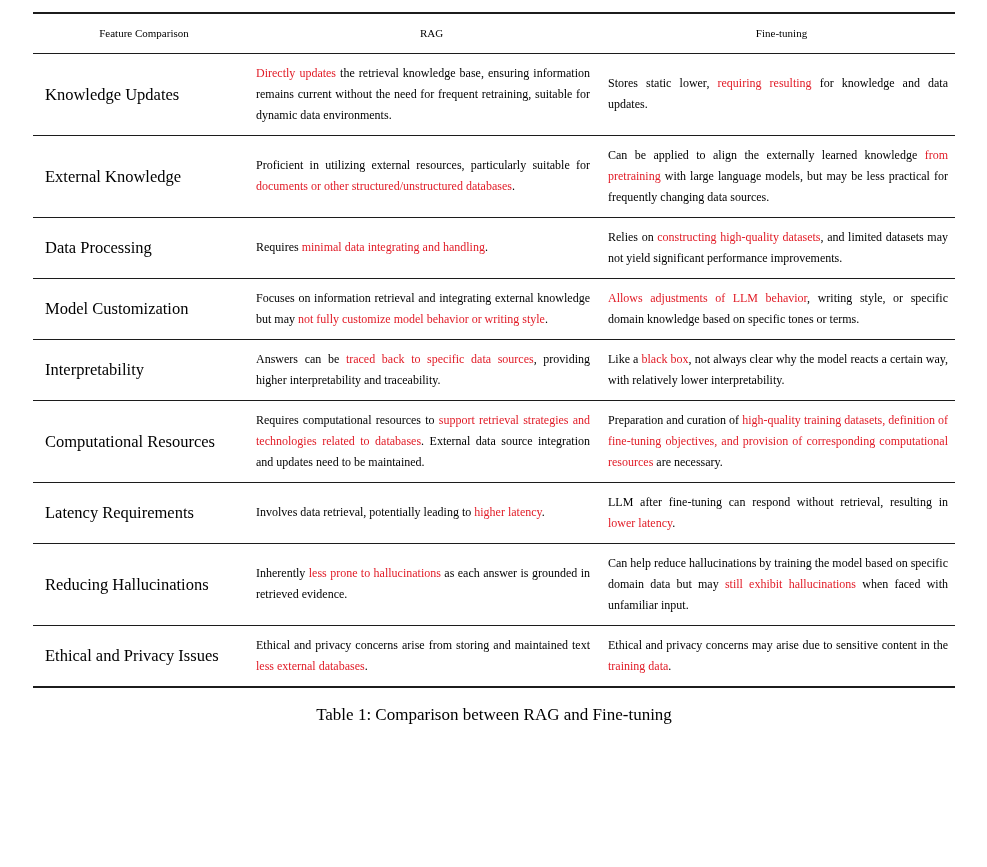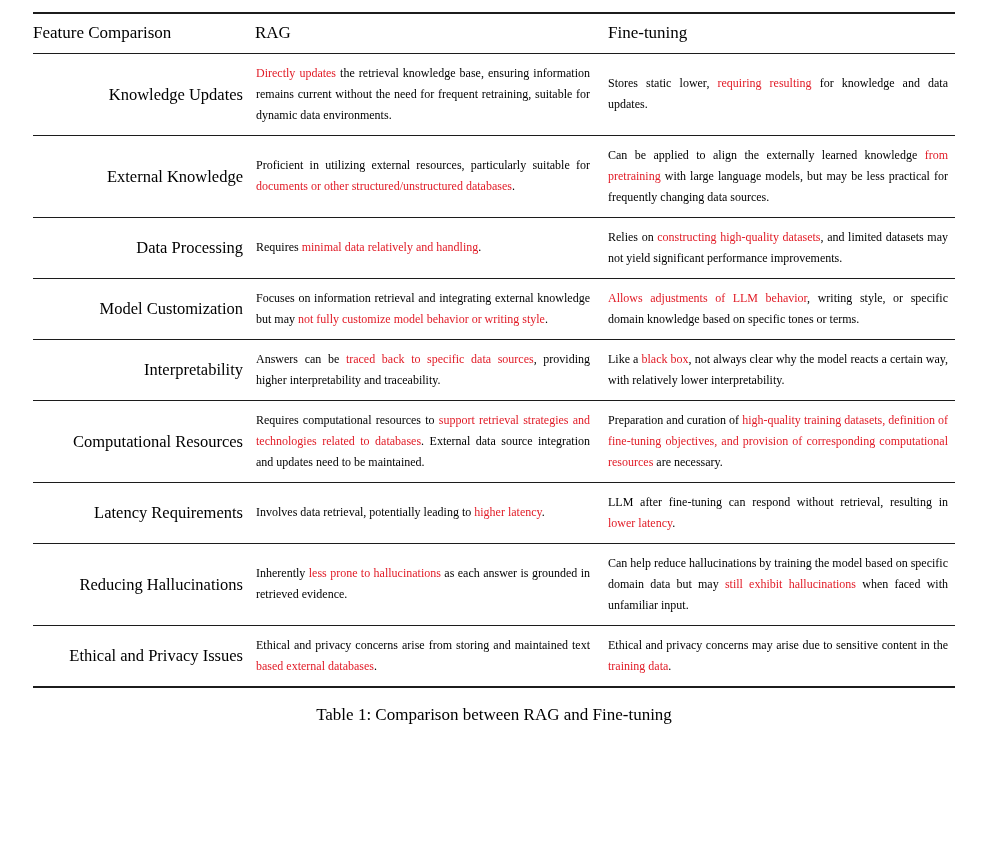--- a/index.html
+++ b/index.html
@@ -13,25 +13,25 @@
   .paper-table-wrap { position: absolute; left: 33px; top: 12px; width: 922px; }
   table.cmp-table {
     width: 100%; border-collapse: collapse;
     border-top: 2.5px solid var(--rule);
     border-bottom: 2.5px solid var(--rule);
   }
   table.cmp-table thead tr { border-bottom: 1.8px solid var(--rule); }
   table.cmp-table tbody tr { border-bottom: 1.8px solid var(--rule); }
   table.cmp-table tbody tr:last-child { border-bottom: none; }
   th, td { vertical-align: middle; font-weight: normal; }
-  thead th { height: 40px; font-size: 17px; text-align: left; }
+  thead th { height: 40px; font-size: 11px; text-align: center; }
   thead th.h-feature { width: 222px; }
   thead th.h-rag { width: 353px; font-family: Liberation Serif, serif; }
   td { font-size: 12px; line-height: 21px; }
-  td.feature-cell { text-align: right; padding: 0 12px; font-size: 16.5px; }
+  td.feature-cell { text-align: left; padding: 0 12px; font-size: 16.5px; }
   td.rag-cell { padding: 9px 18px 9px 1px; text-align: justify; }
   td.ft-cell  { padding: 9px 7px 9px 0;  text-align: justify; }
   span.hl { color: var(--hl); }
   .caption {
     margin-top: 17px; text-align: center; font-size: 17px; color: var(--ink);
   }
 </style>
 </head>
 <body>
 
@@ -50,21 +50,21 @@
           <td class="rag-cell"><span class="hl">Directly updates</span><span> the retrieval knowledge base, ensuring information remains current without the need for frequent retraining, suitable for dynamic data environments.</span></td>
           <td class="ft-cell"><span>Stores static lower, </span><span class="hl">requiring resulting</span><span> for knowledge and data updates.</span></td>
         </tr>
         <tr>
           <td class="feature-cell">External Knowledge</td>
           <td class="rag-cell"><span>Proficient in utilizing external resources, particularly suitable for </span><span class="hl">documents or other structured/unstructured databases</span><span>.</span></td>
           <td class="ft-cell"><span>Can be applied to align the externally learned knowledge </span><span class="hl">from pretraining</span><span> with large language models, but may be less practical for frequently changing data sources.</span></td>
         </tr>
         <tr>
           <td class="feature-cell">Data Processing</td>
-          <td class="rag-cell"><span>Requires </span><span class="hl">minimal data relatively and handling</span><span>.</span></td>
+          <td class="rag-cell"><span>Requires </span><span class="hl">minimal data integrating and handling</span><span>.</span></td>
           <td class="ft-cell"><span>Relies on </span><span class="hl">constructing high-quality datasets</span><span>, and limited datasets may not yield significant performance improvements.</span></td>
         </tr>
         <tr>
           <td class="feature-cell">Model Customization</td>
           <td class="rag-cell"><span>Focuses on information retrieval and integrating external knowledge but may </span><span class="hl">not fully customize model behavior or writing style</span><span>.</span></td>
           <td class="ft-cell"><span class="hl">Allows adjustments of LLM behavior</span><span>, writing style, or specific domain knowledge based on specific tones or terms.</span></td>
         </tr>
         <tr>
           <td class="feature-cell">Interpretability</td>
           <td class="rag-cell"><span>Answers can be </span><span class="hl">traced back to specific data sources</span><span>, providing higher interpretability and traceability.</span></td>
@@ -80,19 +80,19 @@
           <td class="rag-cell"><span>Involves data retrieval, potentially leading to </span><span class="hl">higher latency</span><span>.</span></td>
           <td class="ft-cell"><span>LLM after fine-tuning can respond without retrieval, resulting in </span><span class="hl">lower latency</span><span>.</span></td>
         </tr>
         <tr>
           <td class="feature-cell">Reducing Hallucinations</td>
           <td class="rag-cell"><span>Inherently </span><span class="hl">less prone to hallucinations</span><span> as each answer is grounded in retrieved evidence.</span></td>
           <td class="ft-cell"><span>Can help reduce hallucinations by training the model based on specific domain data but may </span><span class="hl">still exhibit hallucinations</span><span> when faced with unfamiliar input.</span></td>
         </tr>
         <tr>
           <td class="feature-cell">Ethical and Privacy Issues</td>
-          <td class="rag-cell"><span>Ethical and privacy concerns arise from storing and maintained text </span><span class="hl">based external databases</span><span>.</span></td>
+          <td class="rag-cell"><span>Ethical and privacy concerns arise from storing and maintained text </span><span class="hl">less external databases</span><span>.</span></td>
           <td class="ft-cell"><span>Ethical and privacy concerns may arise due to sensitive content in the </span><span class="hl">training data</span><span>.</span></td>
         </tr>
       </tbody>
   </table>
   <div class="caption">Table 1: Comparison between RAG and Fine-tuning</div>
 </div>
 
 </body></html>

